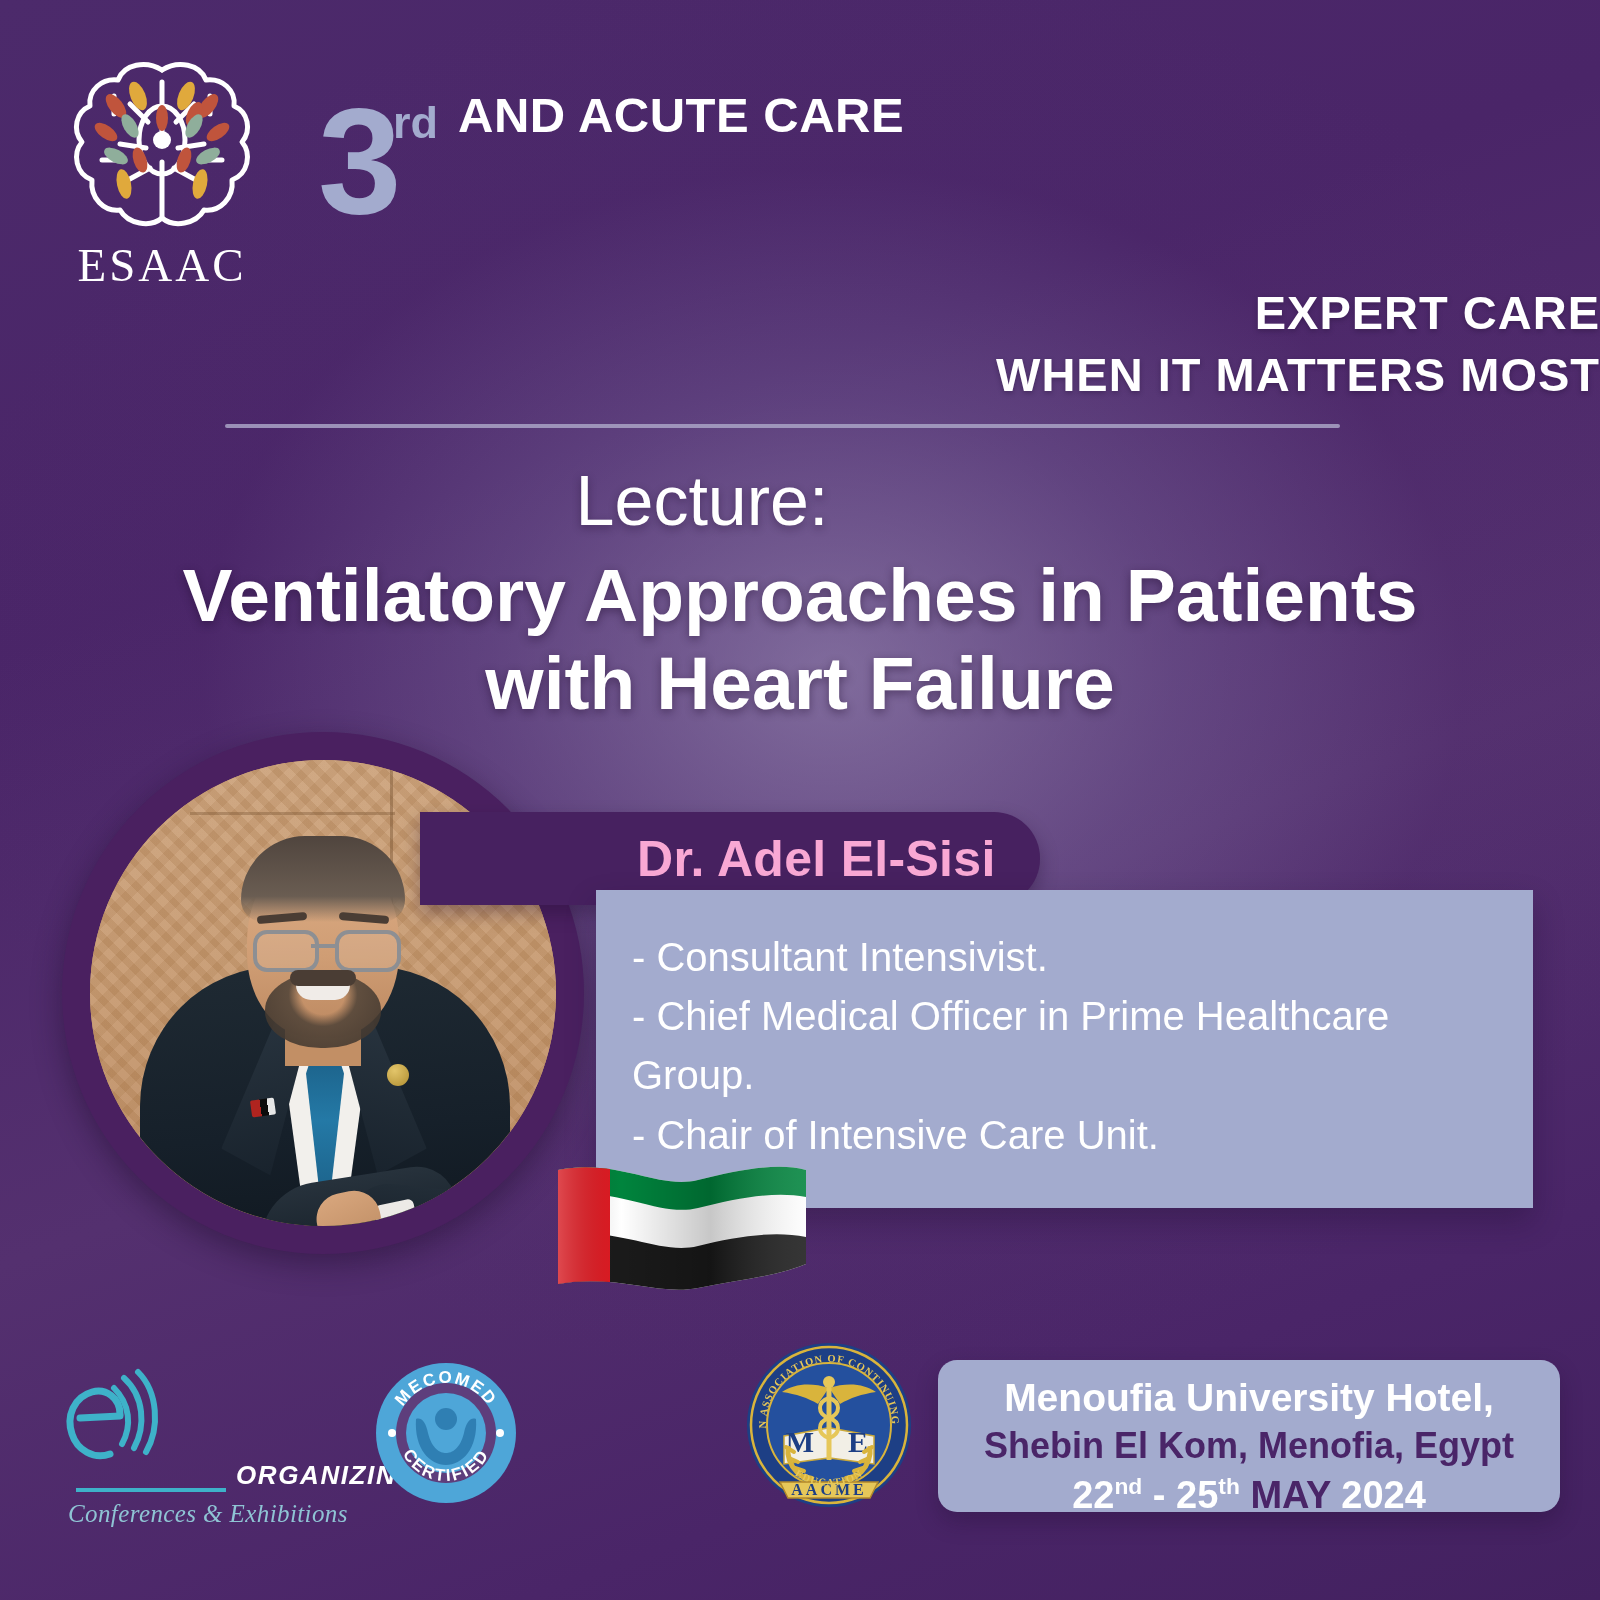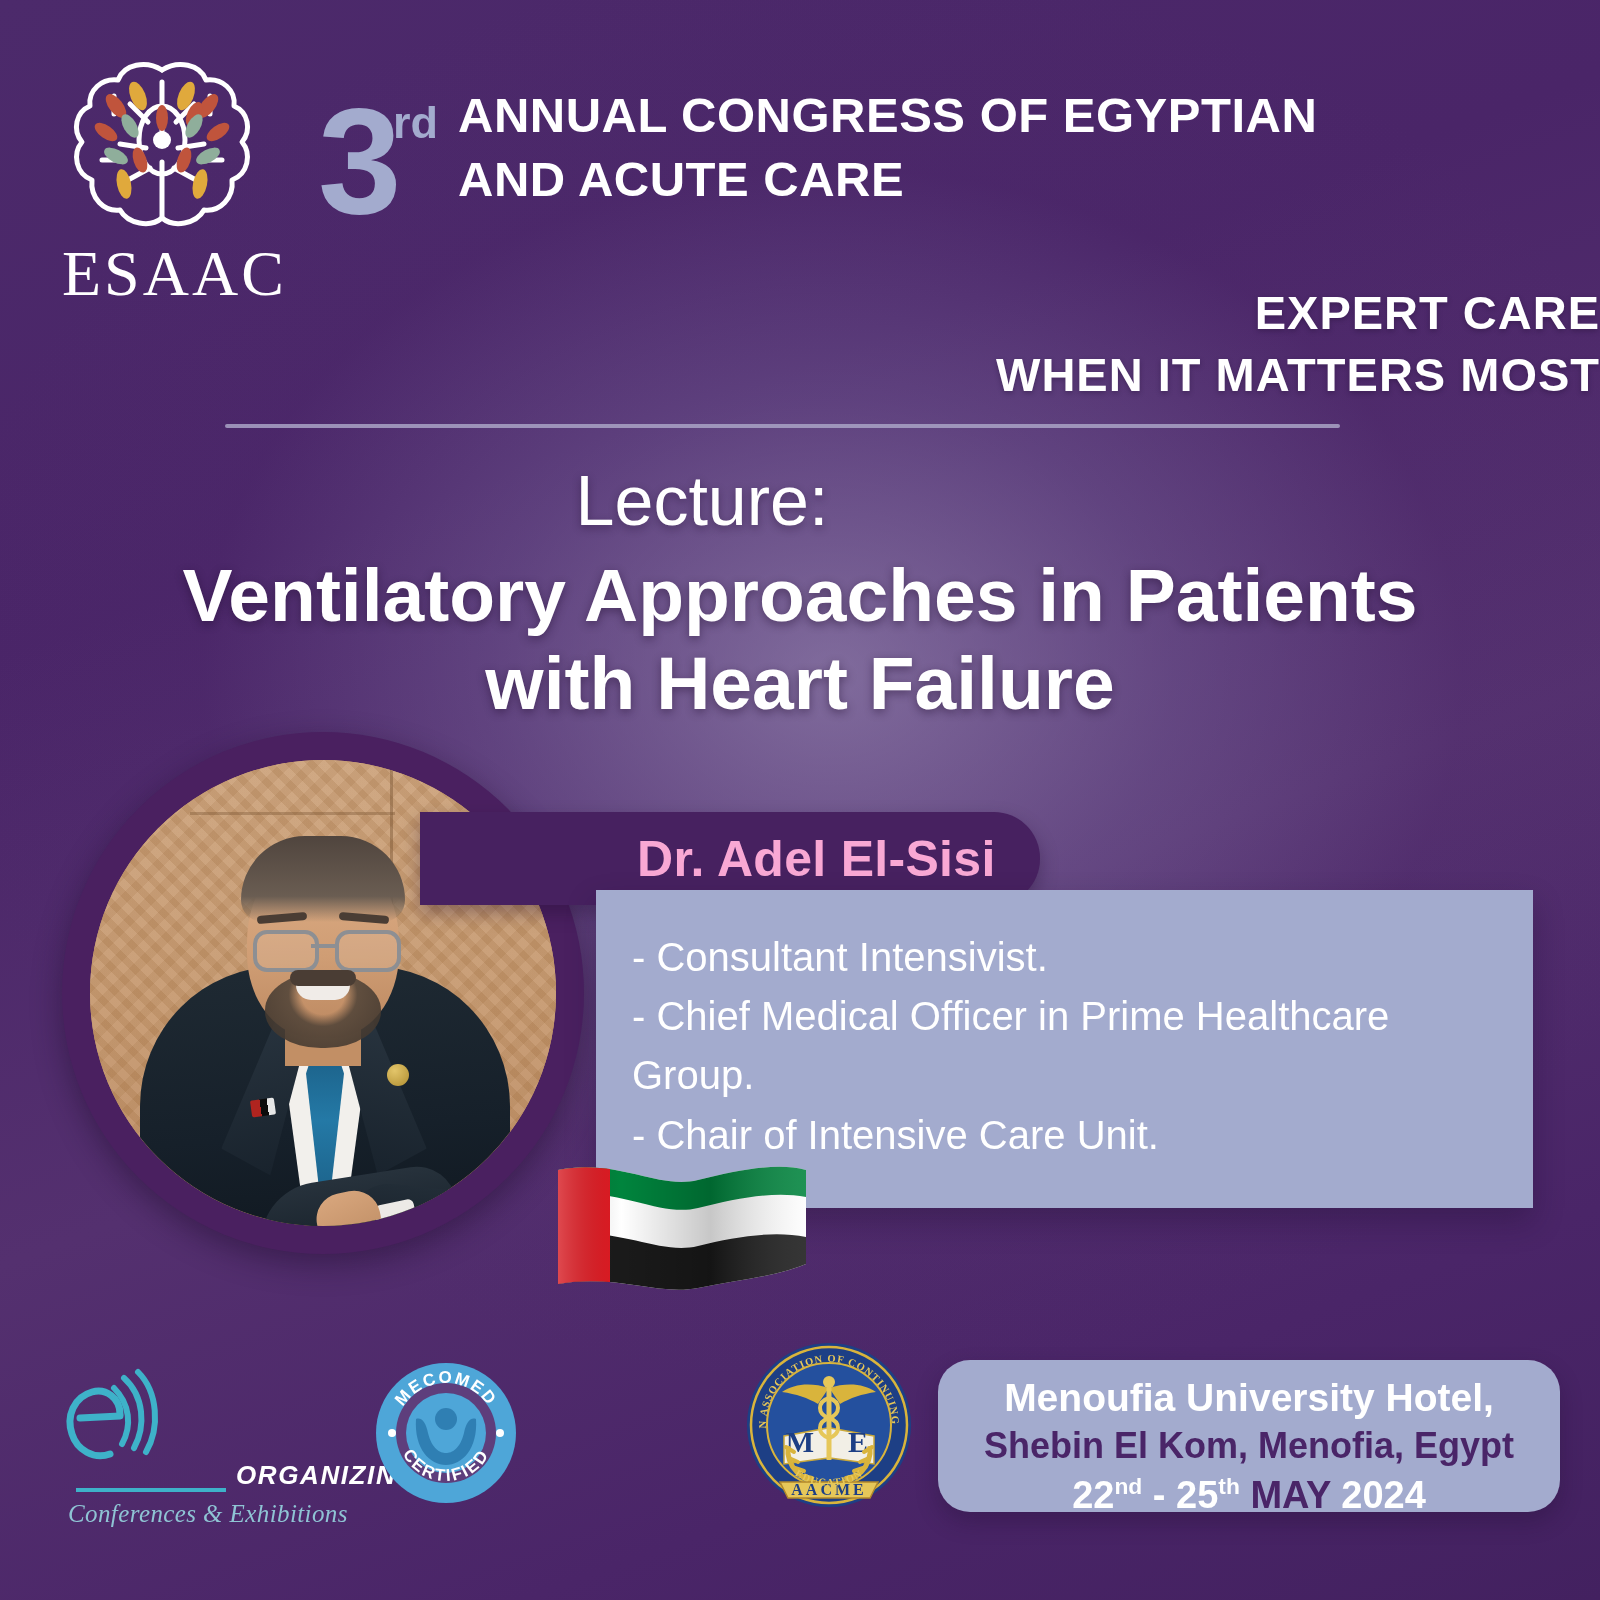--- a/index.html
+++ b/index.html
@@ -13,21 +13,21 @@
     background:
       radial-gradient(ellipse 900px 720px at 52% 42%, rgba(168,160,196,0.55) 0%, rgba(140,128,176,0.30) 38%, rgba(90,62,122,0.05) 70%, rgba(74,37,104,0) 100%),
       linear-gradient(160deg,#4c2a6b 0%,#4a2568 30%,#54306f 58%,#4a2568 82%,#432160 100%);
   }
 
   
   .esaac-logo{position:absolute;left:62px;top:52px;width:200px;height:240px;}
   .esaac-word{
     position:absolute;left:0;top:190px;width:200px;text-align:center;
     font-family:"Liberation Serif", serif;color:#ffffff;
-    font-size:64px;letter-spacing:3px;line-height:1;
+    font-size:47px;letter-spacing:3px;line-height:1;
   }
 
   .congress-block{position:absolute;left:318px;top:62px;width:1000px;}
   .ord-wrap{position:absolute;left:0;top:30px;width:130px;height:170px;}
   .ord-num{
     position:absolute;left:0;top:0;font-size:150px;font-weight:700;
     color:#a3abce;line-height:0.92;letter-spacing:-4px;
   }
   .ord-suffix{
     position:absolute;left:75px;top:8px;font-size:45px;font-weight:700;
@@ -179,21 +179,21 @@
   .echo-sub{
     position:absolute;left:6px;top:140px;color:#8fc4d4;
     font-family:"Liberation Serif", serif;font-style:italic;font-size:25px;letter-spacing:0.4px;
   }
 
   .mecomed{position:absolute;left:370px;top:1357px;width:152px;height:152px;}
   .aacme{position:absolute;left:744px;top:1340px;width:170px;height:170px;}
 
   .venue-box{
     position:absolute;left:938px;top:1360px;width:622px;height:152px;
-    background:#a3abce;border-radius:32px;
+    background:#a3abce;border-radius:19px;
     box-shadow:0 10px 22px rgba(28,10,42,0.28);
   }
   .v-line{position:absolute;width:622px;text-align:center;line-height:1;font-weight:700;}
   .v1{top:18px;font-size:39px;color:#ffffff;}
   .v2{top:68px;font-size:36px;color:#4a2568;}
   .v3{top:115px;font-size:38px;}
   .v3 .w{color:#ffffff;}
   .v3 .p{color:#4a2568;}
   .sup{font-size:0.60em;vertical-align:super;}
 </style>
@@ -234,21 +234,20 @@
     </svg>
     <div class="esaac-word">ESAAC</div>
   </div>
 
   <div class="congress-block">
     <div class="ord-wrap">
       <span class="ord-num">3</span>
       <span class="ord-suffix">rd</span>
     </div>
     <div class="congress-lines">
-      <div>ANNUAL CONGRESS OF EGYPTIAN</div>
       <div>AND ACUTE CARE</div>
     </div>
   </div>
 
   <div class="tagline">
     <div>EXPERT CARE</div>
     <div>WHEN IT MATTERS MOST</div>
   </div>
   <div class="divider"></div>
 

